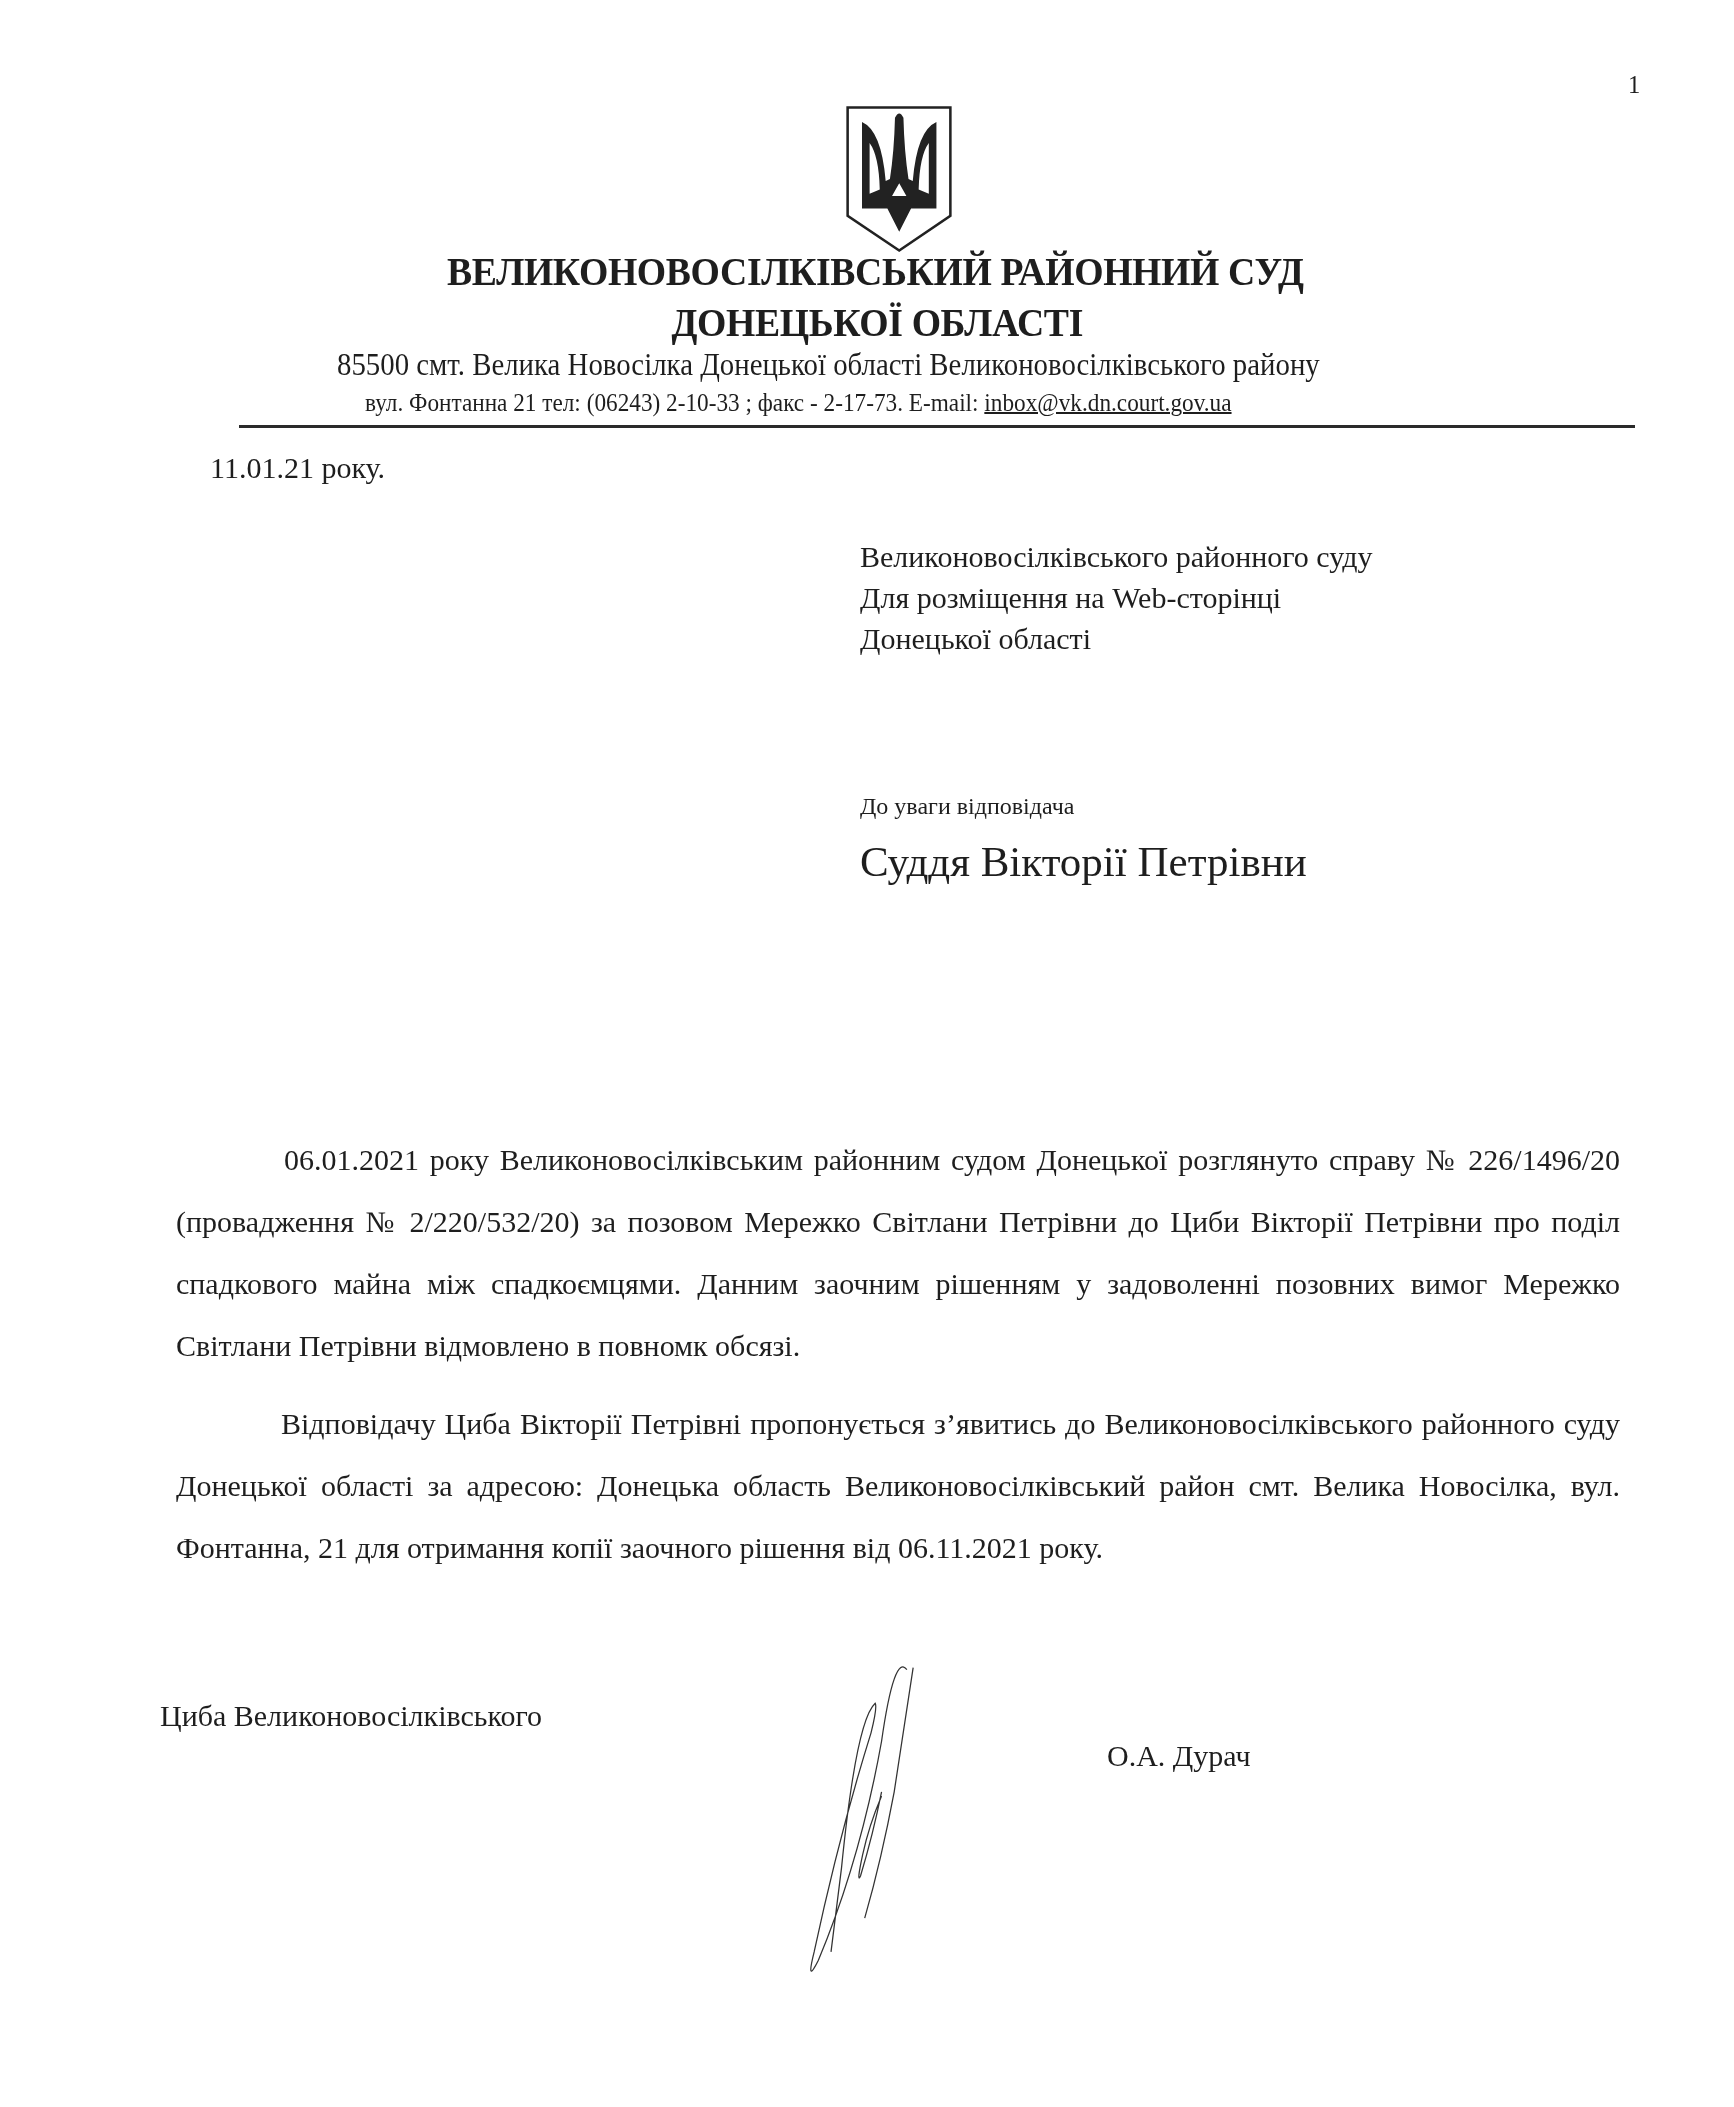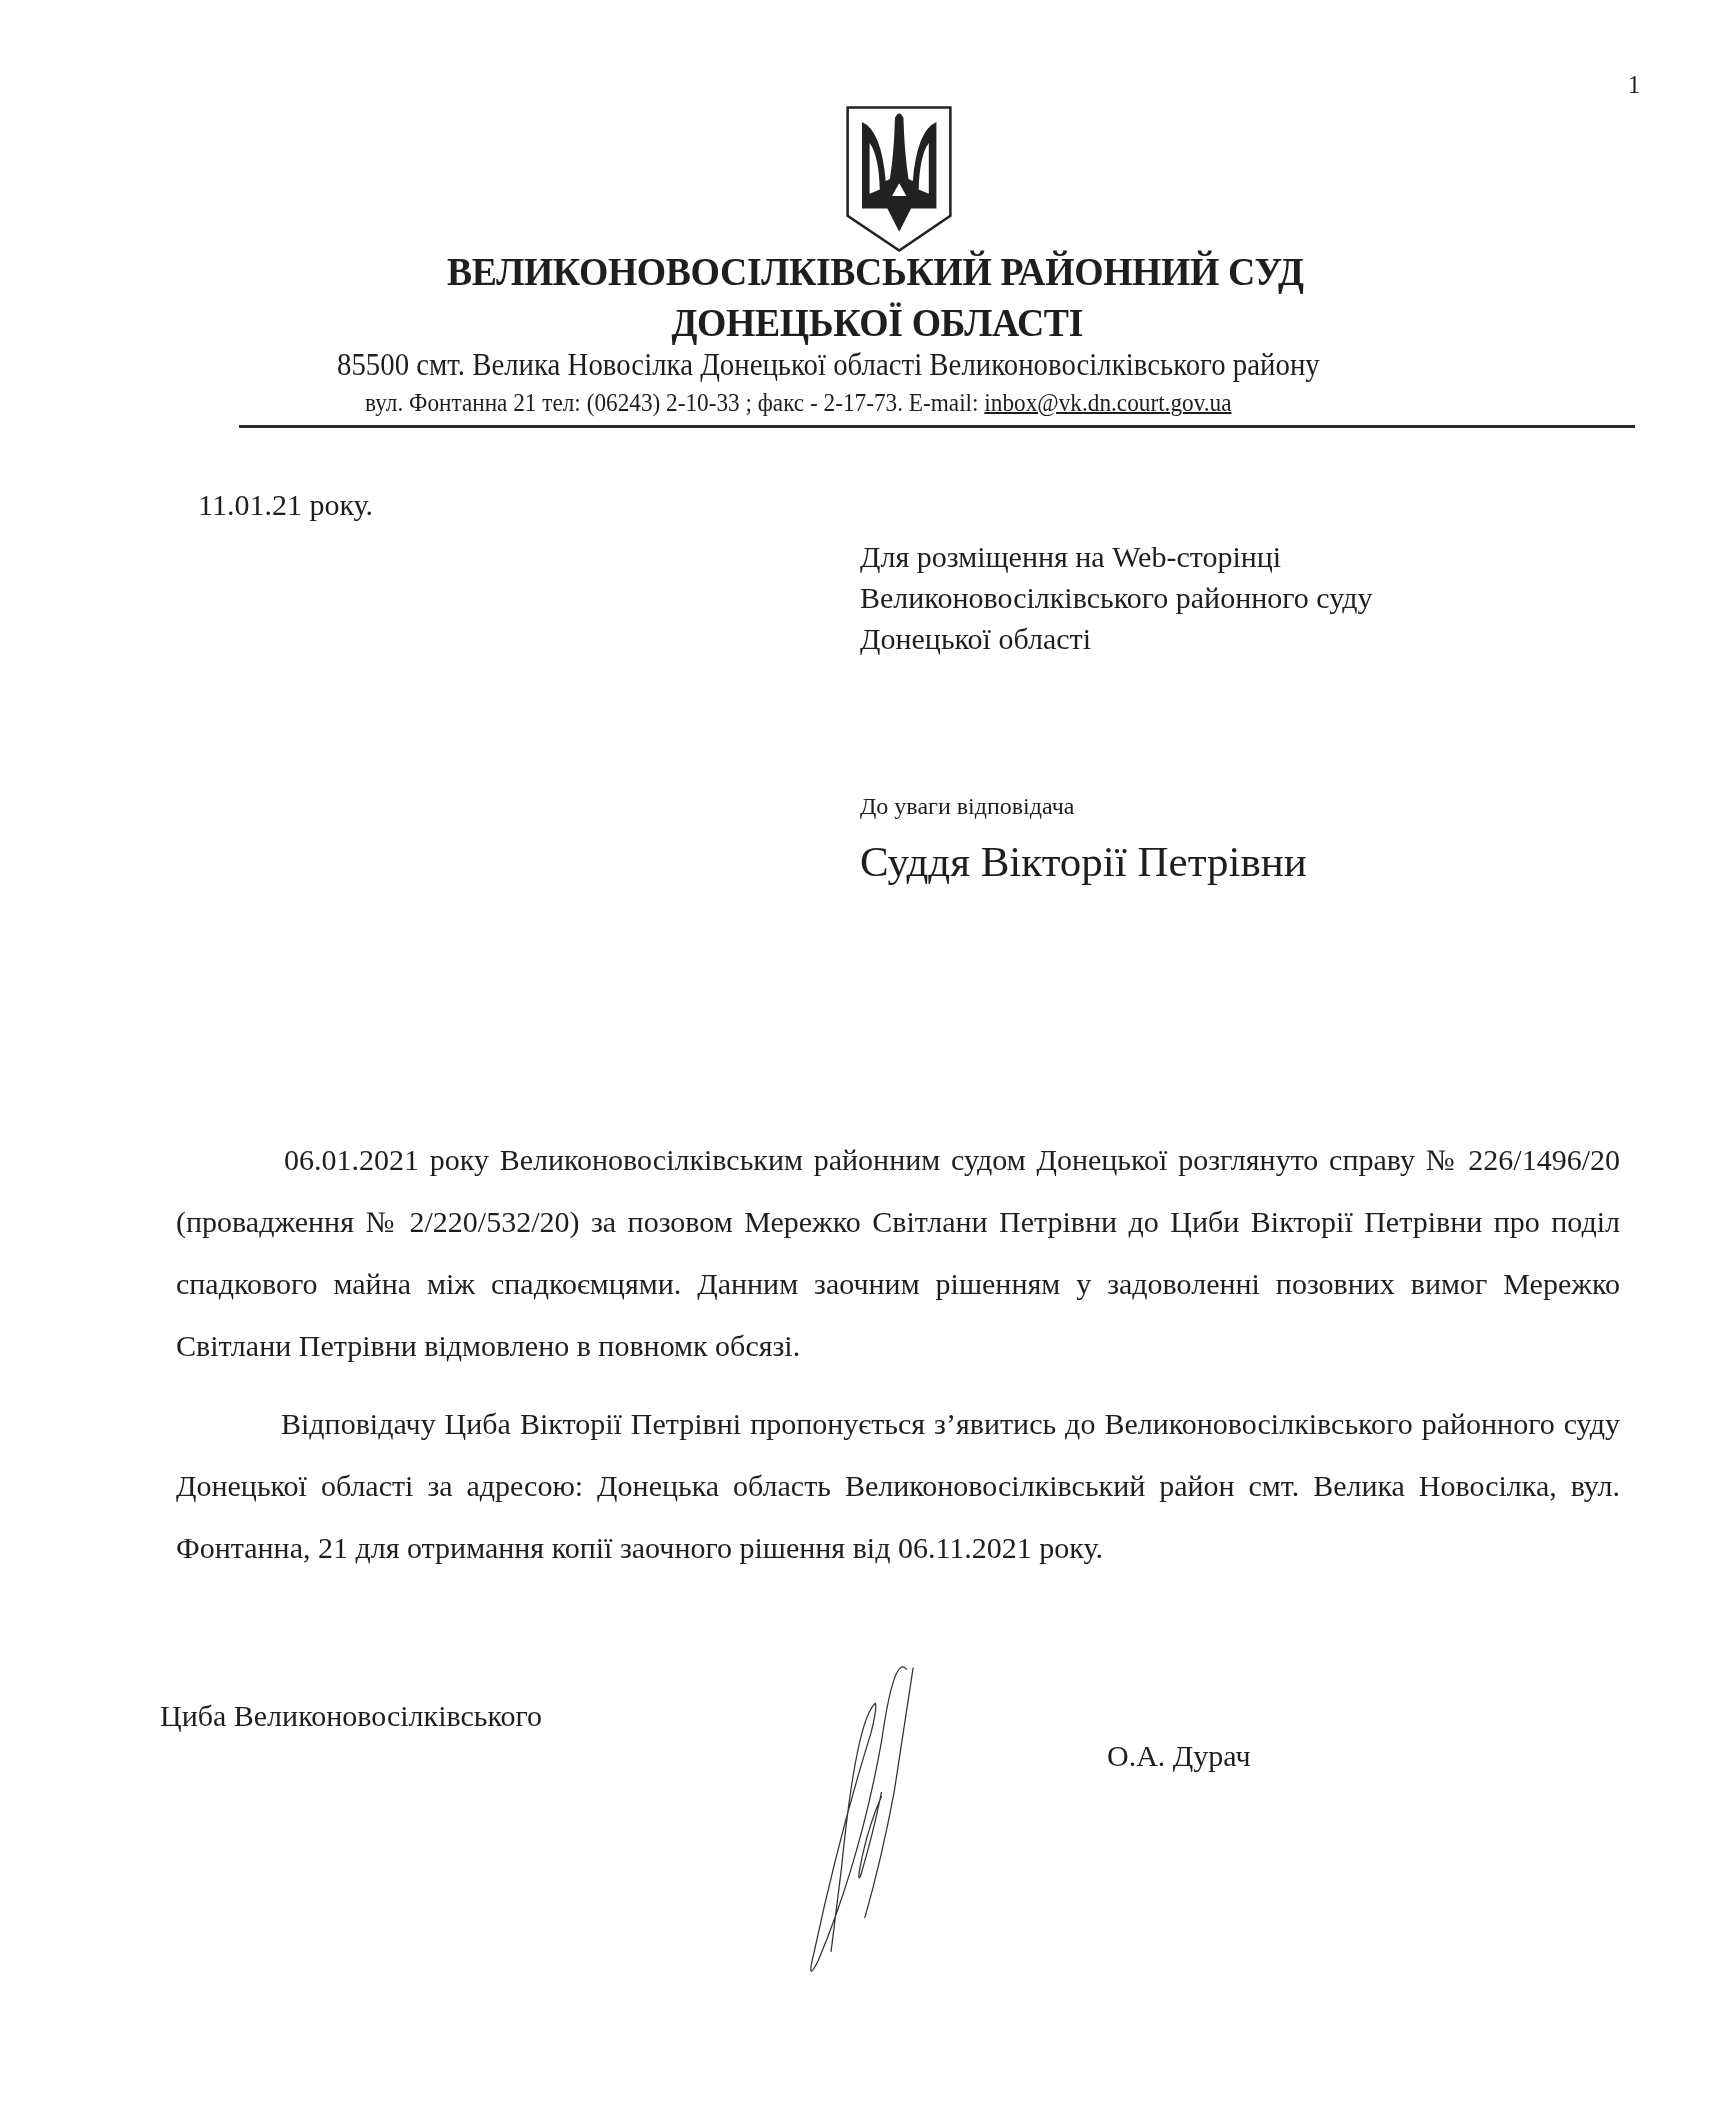--- a/index.html
+++ b/index.html
@@ -8,21 +8,21 @@
   .abs { position:absolute; white-space:nowrap; }
   .pagenum { left:1628px; top:71px; font-size:24.5px; }
   .emblem { left:845px; top:105px; width:108px; height:148px; }
   .title { left:0; width:1735px; text-align:center; font-weight:bold; font-size:41px; letter-spacing:-0.4px; transform:scaleX(0.92); }
   .t1 { top:247px; padding-left:17px; box-sizing:border-box; }
   .t2 { top:298px; padding-left:21px; box-sizing:border-box; }
   .addr { left:337px; top:347px; font-size:31px; transform-origin:left top; transform:scaleX(0.93); }
   .contact { left:365px; top:389px; font-size:25px; transform-origin:left top; transform:scaleX(0.93); }
   .contact .email { text-decoration:underline; text-decoration-thickness:1.7px; }
   .rule { left:239px; top:425px; width:1396px; height:3px; background:#2a2a2a; }
-  .date { left:198px; top:451px; font-size:30px;margin-top:37px; }
+  .date { left:210px; top:451px; font-size:30px; }
   .web { left:860px; top:536px; font-size:30px; line-height:41px; }
   .attn { left:860px; top:793px; font-size:24px; }
   .name { left:860px; top:837px; font-size:43px; }
   .body { left:160px; top:1113px; width:1476px; font-size:30px; line-height:62px; text-align:justify; }
   .body p { margin:16px; text-indent:105px; }
   .body p.first { text-indent:108px; }
   .judge { left:160px; top:1695px; font-size:30px; line-height:41px; }
   .judgename { left:1107px; top:1739px; font-size:30px; }
   .sig { left:755px; top:1657px; width:211px; height:337px; }
 </style>
@@ -38,22 +38,22 @@
 
 <div class="abs title t1">ВЕЛИКОНОВОСІЛКІВСЬКИЙ РАЙОННИЙ СУД</div>
 <div class="abs title t2">ДОНЕЦЬКОЇ  ОБЛАСТІ</div>
 <div class="abs addr">85500 смт. Велика Новосілка Донецької області Великоновосілківського району</div>
 <div class="abs contact"><span>вул. Фонтанна 21 тел: (06243)   2-10-33 ;  факс -  2-17-73.  E-mail: </span><span class="email">inbox@vk.dn.court.gov.ua</span></div>
 <div class="abs rule"></div>
 
 <div class="abs date">11.01.21 року.</div>
 
 <div class="abs web">
+  <div>Великоновосілківського районного суду</div>
   <div>Для розміщення на Web-сторінці</div>
-  <div>Великоновосілківського районного суду</div>
   <div>Донецької області</div>
 </div>
 
 <div class="abs attn">До уваги відповідача</div>
 <div class="abs name">Суддя Вікторії Петрівни</div>
 
 <div class="abs body" style="white-space:normal">
   <p class="first">06.01.2021 року Великоновосілківським районним судом Донецької розглянуто справу № 226/1496/20 (провадження № 2/220/532/20) за позовом Мережко Світлани Петрівни до Циби Вікторії Петрівни про поділ спадкового майна між спадкоємцями. Данним заочним рішенням у задоволенні позовних вимог Мережко Світлани Петрівни відмовлено в повномк обсязі.</p>
   <p>Відповідачу Циба Вікторії Петрівні пропонується з’явитись до Великоновосілківського районного суду Донецької області за адресою: Донецька область Великоновосілківський район смт. Велика Новосілка, вул. Фонтанна, 21 для отримання копії заочного рішення від 06.11.2021 року.</p>
 </div>

